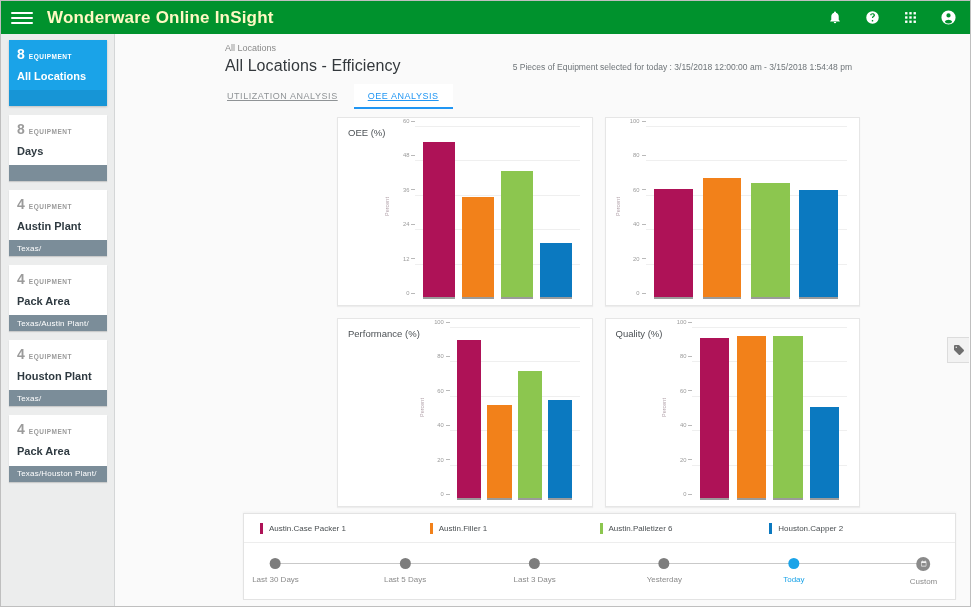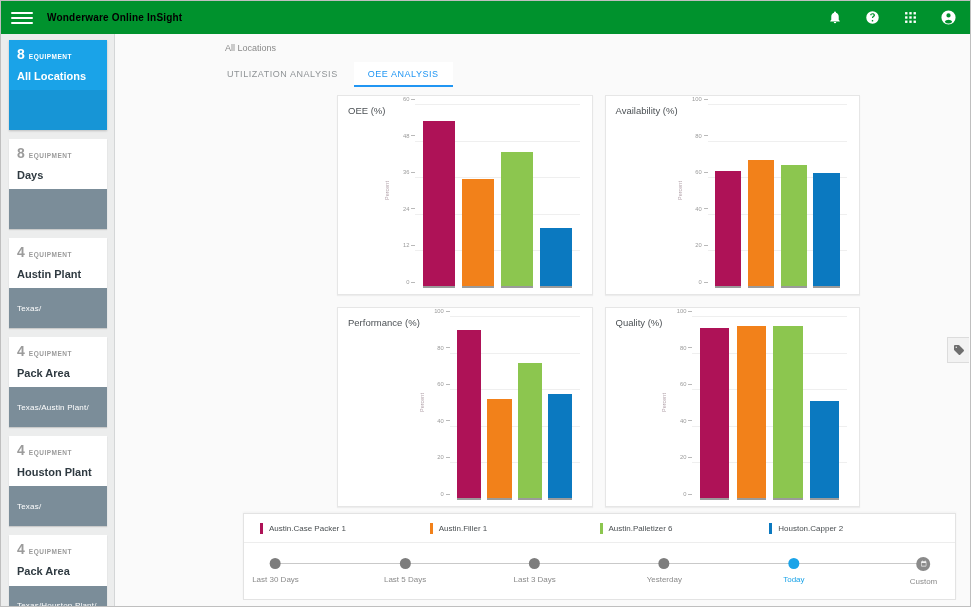--- a/index.html
+++ b/index.html
@@ -22,22 +22,22 @@
     height: 33px; min-height: 33px;
     background: #00922d;
     display: flex; align-items: center;
     padding: 0 12px 0 10px;
     color: #fff;
   }
   .hamburger { width: 22px; height: 22px; display:flex; flex-direction:column;
     justify-content:center; gap:3px; cursor:pointer; }
   .hamburger i { display:block; height:2px; background:#fff; border-radius:1px; }
   .app-title {
-    font-size: 10px; font-weight: bold; letter-spacing: .2px;
-    margin-left: 14px; color: #000000;
+    font-size: 17px; font-weight: bold; letter-spacing: .2px;
+    margin-left: 14px; color: #fef9c3;
   }
   .topbar-spacer { flex: 1; }
   .topbar-icons { display:flex; align-items:center; gap: 19px; }
   .ticon { width: 19px; height: 19px; display:flex; align-items:center; justify-content:center;
     cursor:pointer; color:#fff; }
   .ticon svg { display:block; }
 
   
   .body { flex: 1; display: flex; min-height: 0; }
 
@@ -57,21 +57,21 @@
     box-shadow: 0 1px 1px rgba(0,0,0,.14);
     cursor: pointer;
     overflow: hidden;
   }
   .eq-card .eq-top { padding: 7px 8px 8px 8px; }
   .eq-count-row { display: flex; align-items: baseline; gap: 4px; }
   .eq-count { font-size: 14px; font-weight: bold; color: #9b9b9b; line-height: 1; }
   .eq-word { font-size: 6.5px; letter-spacing: .5px; color: #9b9b9b; font-weight: bold; }
   .eq-name { font-size: 11px; font-weight: bold; color: #2f3a41; margin-top: 9px; line-height: 1.1; }
   .eq-path {
-    height: 40px; background: #7b8d99; color: #ffffff;
+    height: 16px; background: #7b8d99; color: #ffffff;
     font-size: 8px; display:flex; align-items:center; padding: 0 8px;
     letter-spacing: .2px; overflow:hidden; white-space:nowrap;
   }
   .eq-card.selected { background: #1aa3e8; box-shadow: 0 1px 2px rgba(0,0,0,.2); }
   .eq-card.selected .eq-count,
   .eq-card.selected .eq-word { color: #ffffff; }
   .eq-card.selected .eq-name { color: #ffffff; }
   .eq-card.selected .eq-path { background: #1795d6; }
 
   
@@ -81,21 +81,21 @@
   }
   .page-head { padding: 9px 18px 0 110px; position: relative; }
   .breadcrumb { font-size: 9px; color: #8a8a8a; }
   .head-row { display: flex; align-items: flex-end; justify-content: space-between; margin-top: 4px; }
   .page-title { font-size: 16px; color: #33383c; font-weight: normal; letter-spacing: .1px; }
   .selection-info { font-size: 8.5px; color: #6e7478; padding-bottom: 3px; margin-right: 100px; }
   .tabs { display: flex; margin-top: 9px; }
   .tab {
     font-size: 9px; letter-spacing: .55px; color: #8f9396;
     padding: 7px 14px 6px 14px; cursor: pointer;
-    border-bottom: 2px solid transparent; background: transparent;
+    border-bottom: 2px solid transparent; background: transparent; text-decoration: underline;
   }
   .tab:first-child { padding-left: 2px; padding-right: 16px; }
   .tab.active { color: #2196f3; background: #ffffff; border-bottom-color: #2196f3; }
 
   
   .charts {
     flex: 1; min-height: 0;
     display: grid;
     grid-template-columns: 1fr 1fr;
     grid-template-rows: 1fr 1fr;
@@ -294,20 +294,24 @@
           <div class="eq-name">Pack Area</div>
         </div>
         <div class="eq-path">Texas/Houston Plant/</div>
       </div>
     </div>
 
     <div class="content">
 
       <div class="page-head">
         <div class="breadcrumb">All Locations</div>
+        <div class="head-row">
+          <div class="page-title">All Locations - Efficiency</div>
+          <div class="selection-info">5 Pieces of Equipment selected for today : 3/15/2018 12:00:00 am - 3/15/2018 1:54:48 pm</div>
+        </div>
         <div class="tabs">
           <div class="tab">UTILIZATION ANALYSIS</div>
           <div class="tab active">OEE ANALYSIS</div>
         </div>
       </div>
 
       <div class="charts">
         <div class="chart-card">
           <div class="chart-title">OEE (%)</div>
           <div class="plot">
@@ -362,21 +366,20 @@
                   <div class="bar-slot">
                     <div class="bar" title="Houston.Capper 2: 19" style="height: 31.6667%; background: rgb(11, 121, 192);"></div>
                     <div class="bar-base"></div>
                   </div>
                 </div>
             </div>
           </div>
         </div>
 
         <div class="chart-card">
-          <div class="chart-title">Availability (%)</div>
           <div class="plot">
             <div class="y-wrap">
               <div class="y-axis-label">Percent</div>
               <div class="ticks">
                   <div class="tick" style="bottom: 0%;">
                     <span class="lbl">0</span>
                     <span class="dash"></span>
                   </div>
                   <div class="tick" style="bottom: 20%;">
                     <span class="lbl">20</span>

